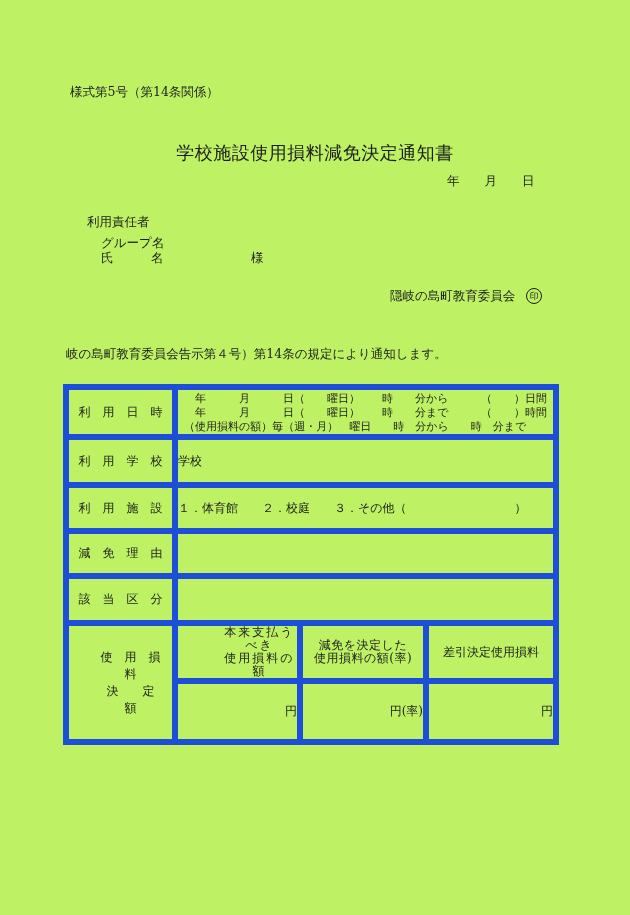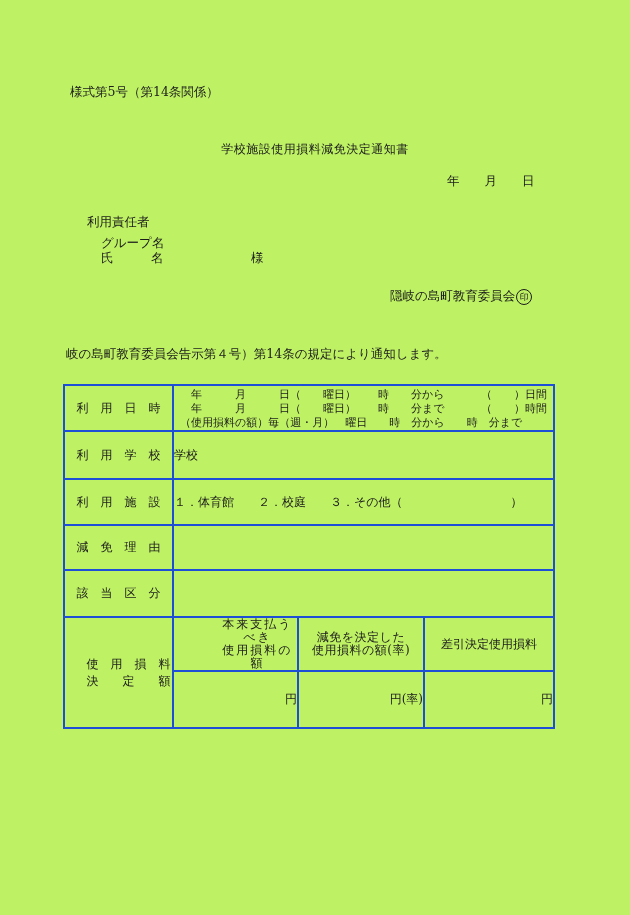--- a/index.html
+++ b/index.html
@@ -8,42 +8,42 @@
     width:630px;height:915px;
     margin:0 auto;
     background:#bef264;
     color:#1c1c1c;
     font-family:"DejaVu Serif","Liberation Serif",serif;
     font-size:12.5px;
     overflow:hidden;
   }
   .abs{position:absolute;white-space:nowrap;}
   .form-number{top:84px;left:70px;}
-  .doc-title{top:141px;left:0;width:100%;text-align:center;font-size:12px;letter-spacing:0.5px;}
+  .doc-title{top:141px;left:0;width:100%;text-align:center;font-size:18px;letter-spacing:0.5px;}
   .date-line{top:173px;left:447px;}
   .rcpt1{top:214px;left:87px;}
   .rcpt2{top:235px;left:101px;}
   .rcpt3{top:250px;left:101px;}
-  .issuer-row{top:288px;left:390px;display:flex;align-items:flex-end;gap:1px;}
+  .issuer-row{top:288px;left:390px;display:flex;align-items:flex-start;gap:11px;}
   .seal{
     display:inline-flex;align-items:center;justify-content:center;
     width:14px;height:14px;border:1px solid #1c1c1c;border-radius:50%;
     font-size:9px;line-height:1;
   }
   .body-par{top:344px;left:66px;line-height:19.5px;}
 
   
   table.notice{
     position:absolute;top:384px;left:63px;
     border-collapse:collapse;table-layout:fixed;
     width:490px;
     border:2px solid #111;
   }
   table.notice td{
-    border:2px solid #1d4ed8;
+    border:6px solid #1d4ed8;
     padding:0;
     vertical-align:middle;
     font-size:12px;
     overflow:hidden;
   }
   td.lbl{text-align:center;letter-spacing:0;}
   td.lbl div{line-height:17px;padding-left:20px;}
   .r1 td.cnt{vertical-align:top;}
   .dt-lines{padding:2px 6px 0 6px;font-size:11px;line-height:14px;}
   .dt-row{display:flex;justify-content:space-between;}

